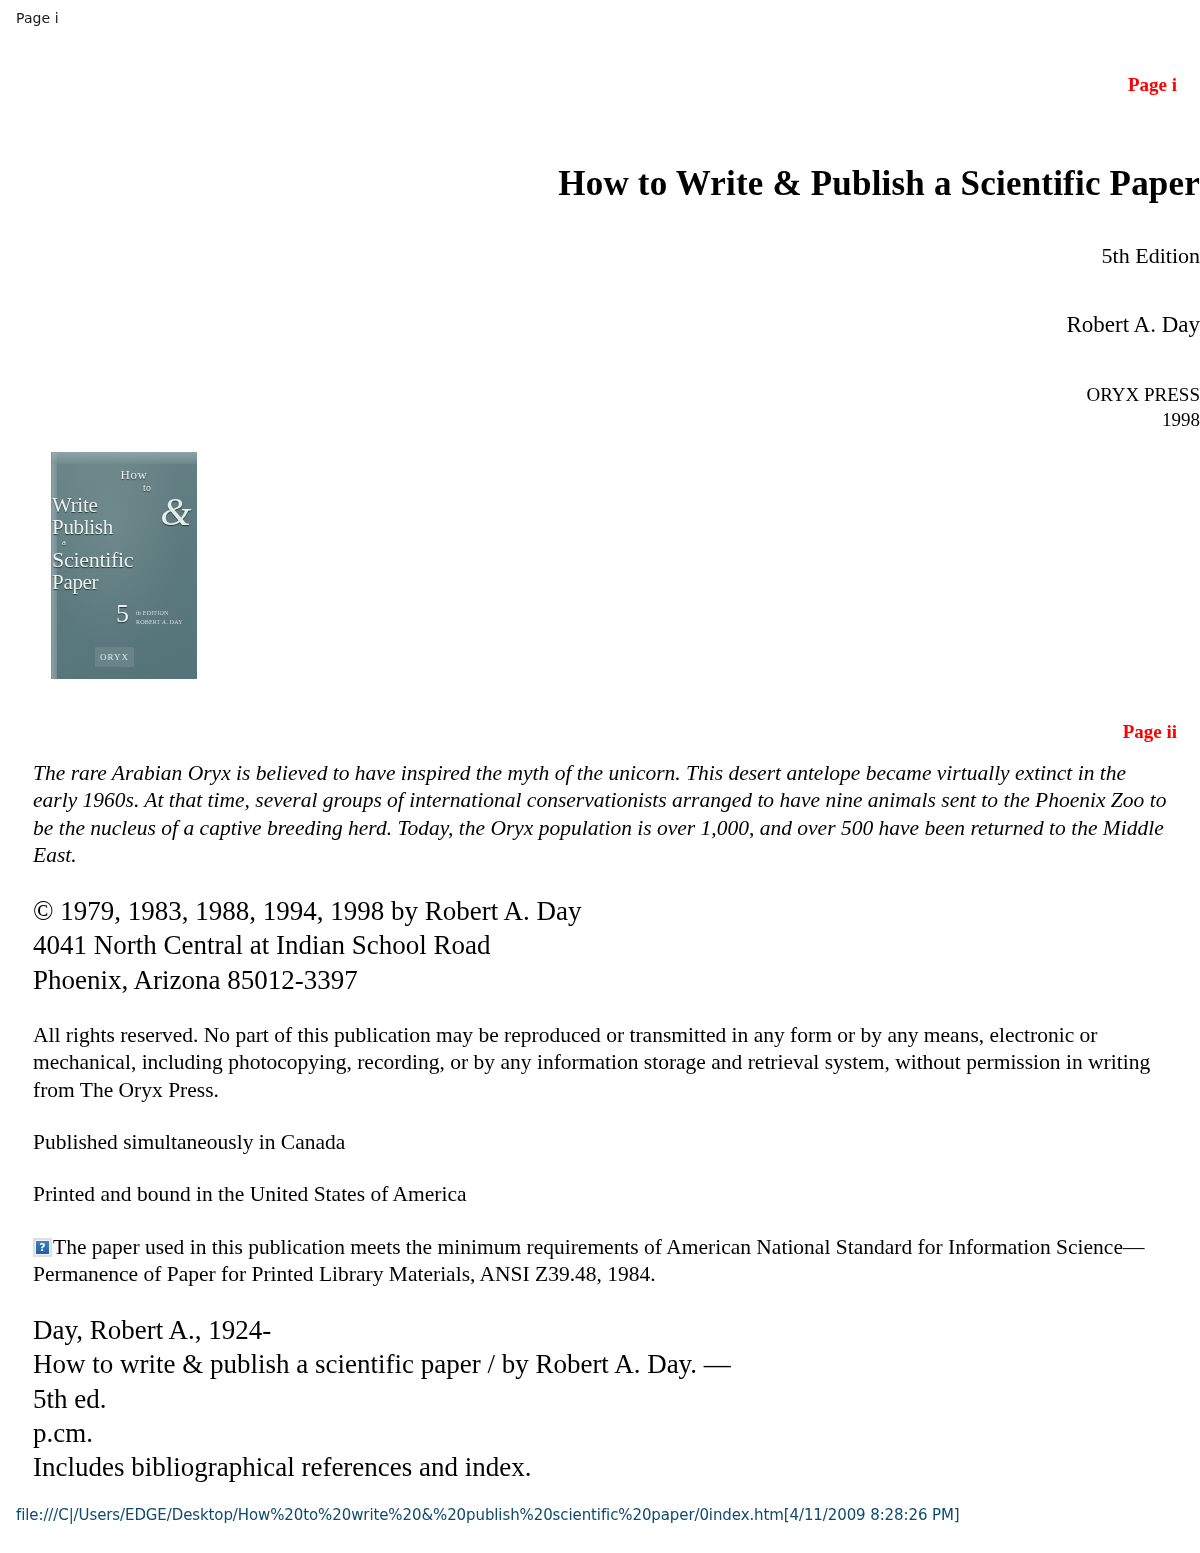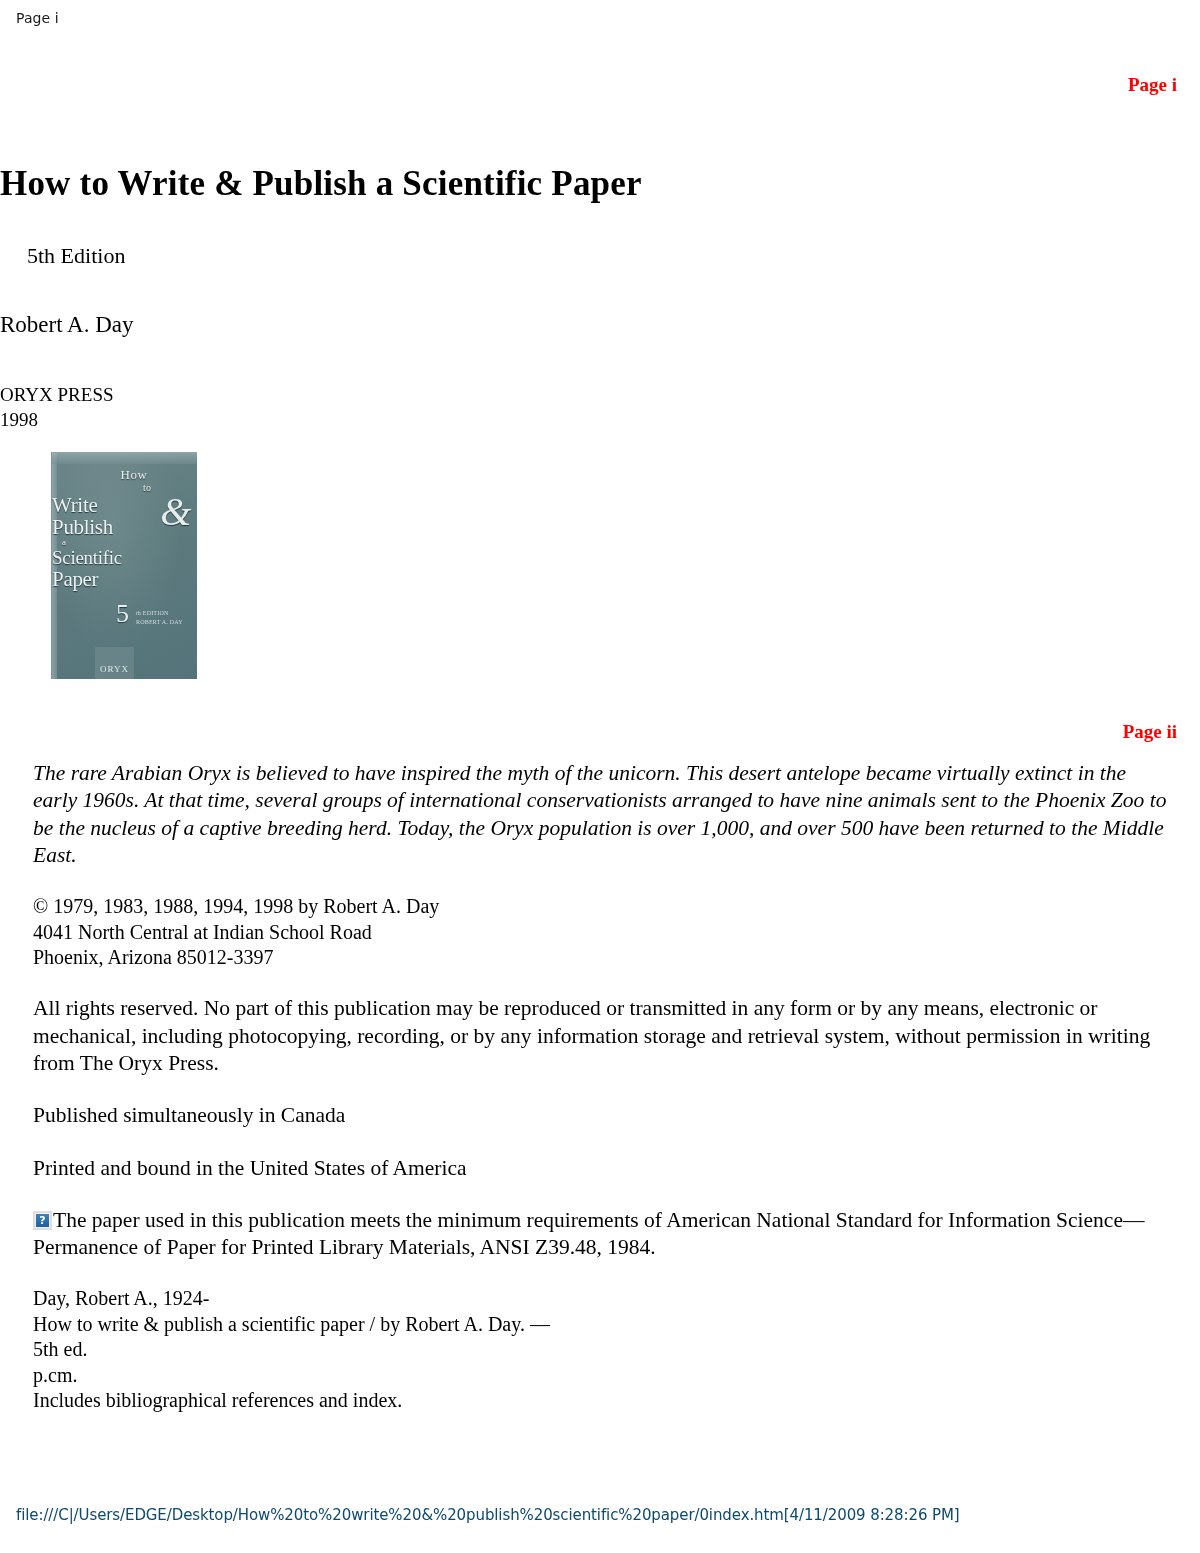--- a/index.html
+++ b/index.html
@@ -56,21 +56,21 @@
   }
   .page-marker-one { position: absolute; top: 74px; right: 0; width: 1200px; }
   .page-marker-two { position: absolute; top: 721px; right: 0; width: 1200px; }
 
   
   .title-block {
     position: absolute;
     top: 164px;
     left: 0;
     width: 1200px;
-    text-align: left;
+    text-align: right;
   }
   .book-title {
     font-size: 35px;
     font-weight: bold;
     margin: 0;
     line-height: 1.15;
     letter-spacing: 0.2px;
   }
   .edition {
     font-size: 22px;
@@ -144,21 +144,21 @@
     margin-top: 1px;
     padding-left: 38px;
   }
   .ct-row {
     display: block;
     font-size: 21px;
     letter-spacing: -0.3px;
     margin-top: 2px;
     position: relative;
   }
-  .ct-row.small { font-size: 19px; }
+  .ct-row.small { font-size: 22px; }
   .ct-amp {
     position: absolute;
     right: 7px;
     top: 2px;
     font-size: 40px;
     font-style: italic;
     line-height: 0.75;
     opacity: .95;
   }
   .ct-a {
@@ -184,42 +184,42 @@
     letter-spacing: .2px;
   }
   .ct-oryx {
     position: absolute;
     top: 194px;
     left: 43px;
     font-size: 9px;
     letter-spacing: 1px;
     color: #dfe9ea;
     background: rgba(255,255,255,0.10);
-    padding: 17px 5px;
+    padding: 5px 5px;
     border-radius: 1px;
     text-align: center;
   }
 
   
   .content {
     position: absolute;
     left: 33px;
     top: 760px;
     width: 1135px;
   }
   .content p {
     margin: 0 0 25px 0;
     font-size: 21.5px;
     line-height: 1.27;
   }
   .oryx-note {
     font-style: italic;
   }
   .block-lines {
-    font-size: 20px;
+    font-size: 27px;
     line-height: 1.27;
     margin: 0 0 25px 0;
   }
   .cip-heading {
     font-style: italic;
     margin: 0 0 25px 0;
     font-size: 21.5px;
   }
 
   

